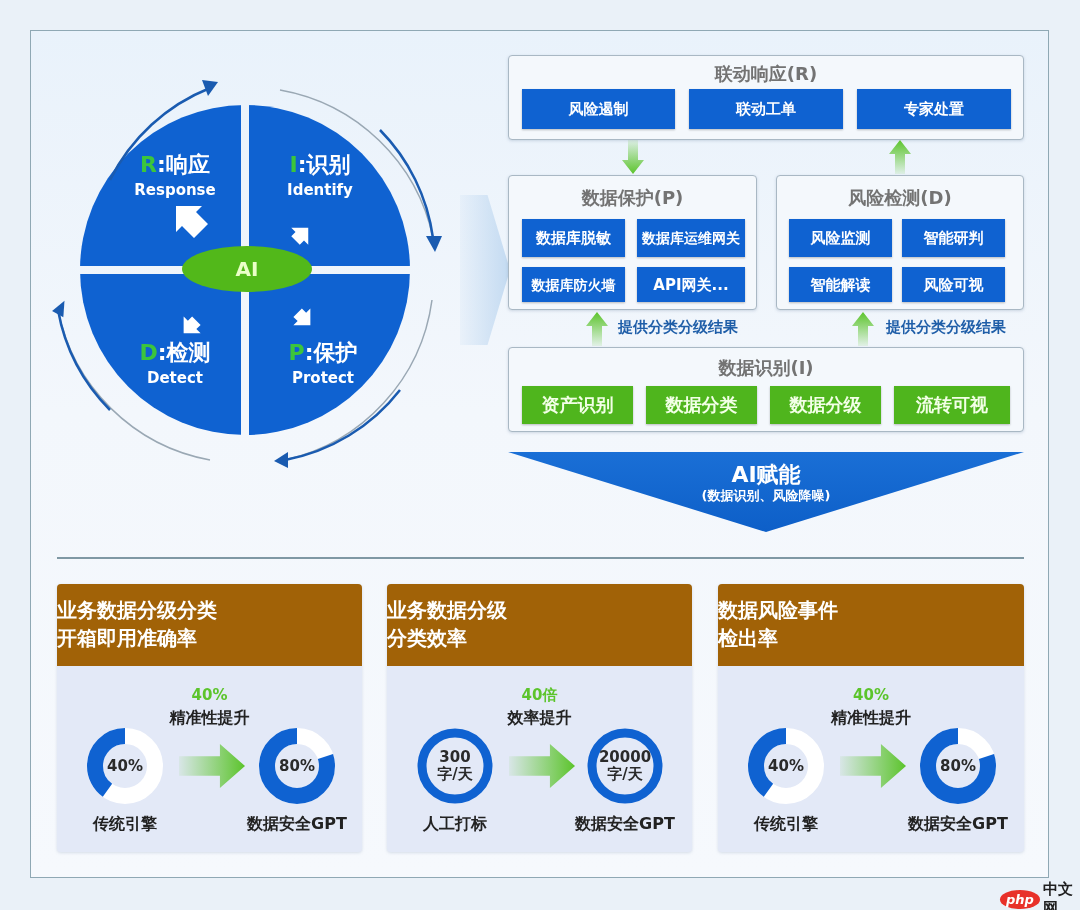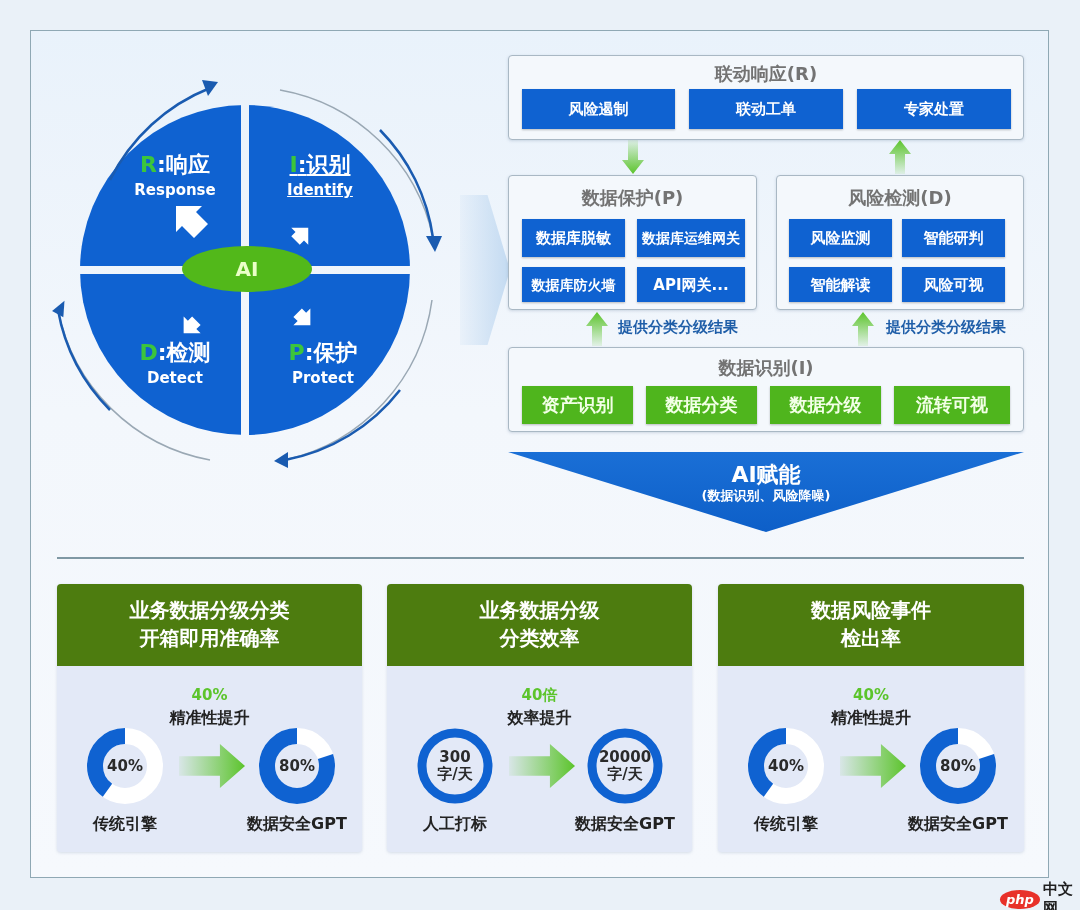--- a/index.html
+++ b/index.html
@@ -59,22 +59,22 @@
   }
   .funnel-title { position: absolute; left: 508px; width: 516px; top: 460px; text-align: center; color: #fff; font-weight: bold; font-size: 22px; }
   .funnel-sub { position: absolute; left: 508px; width: 516px; top: 487px; text-align: center; color: #fff; font-weight: bold; font-size: 13px; }
 
   .divider { position: absolute; left: 57px; top: 557px; width: 967px; height: 1.5px; background: #7f98a4; }
 
   
   .card { position: absolute; top: 584px; width: 305px; height: 268px; background: #e3e9f7; border-radius: 4px; box-shadow: 0 1px 3px rgba(120,140,170,0.25); }
   .card-head {
     position: absolute; left: 0; top: 0; width: 100%; height: 82px;
-    background: #4d7c0f; border-radius: 4px 4px 0 0;
-    color: #fff; font-weight: bold; font-size: 20px; line-height: 28px; text-align: center;
+    background: #a16207; border-radius: 4px 4px 0 0;
+    color: #fff; font-weight: bold; font-size: 20px; line-height: 28px; 
     padding-top: 12px;
   }
   .gain-val { position: absolute; left: 0; right: 0; top: 102px; text-align: center; color: #5cc42c; font-weight: bold; font-size: 15px; }
   .gain-lbl { position: absolute; left: 0; right: 0; top: 124px; text-align: center; color: #222; font-weight: bold; font-size: 16px; }
   .ring { position: absolute; top: 142px; width: 80px; height: 80px; }
   .ring-text { position: absolute; top: 142px; width: 80px; height: 80px; display: flex; align-items: center; justify-content: center; text-align: center; font-weight: bold; color: #2a2a2a; font-size: 15px; line-height: 17px; }
   .ring-cap { position: absolute; top: 230px; text-align: center; color: #222; font-weight: bold; font-size: 16px; }
   .flow-arrow {
     position: absolute; left: 122px; top: 160px; width: 66px; height: 44px;
     background: linear-gradient(90deg, rgba(92,196,44,0.08), #5cc42c);
@@ -122,21 +122,21 @@
       <polygon points="242,168 254,156 266,168 260,168 260,174 248,174 248,168" transform="rotate(45 254 162)"></polygon>
       <polygon points="128,260 140,248 152,260 146,260 146,266 134,266 134,260" transform="rotate(-135 140 257)"></polygon>
       <polygon points="242,252 254,240 266,252 260,252 260,258 248,258 248,252" transform="rotate(135 254 249)"></polygon>
     </g>
   </svg>
 
   <div class="quad-label" style="left:60px; top:82px;">
     <div class="cn"><span class="letter">R</span><span>:</span><span>响应</span></div>
     <div class="en">Response</div>
   </div>
-  <div class="quad-label" style="left:205px; top:82px;text-decoration:underline;">
+  <div class="quad-label" style="left:205px; top:82px;">
     <div class="cn"><span class="letter">I</span><span>:</span><span>识别</span></div>
     <div class="en">Identify</div>
   </div>
   <div class="quad-label" style="left:60px; top:270px;">
     <div class="cn"><span class="letter">D</span><span>:</span><span>检测</span></div>
     <div class="en">Detect</div>
   </div>
   <div class="quad-label" style="left:208px; top:270px;">
     <div class="cn"><span class="letter">P</span><span>:</span><span>保护</span></div>
     <div class="en">Protect</div>

